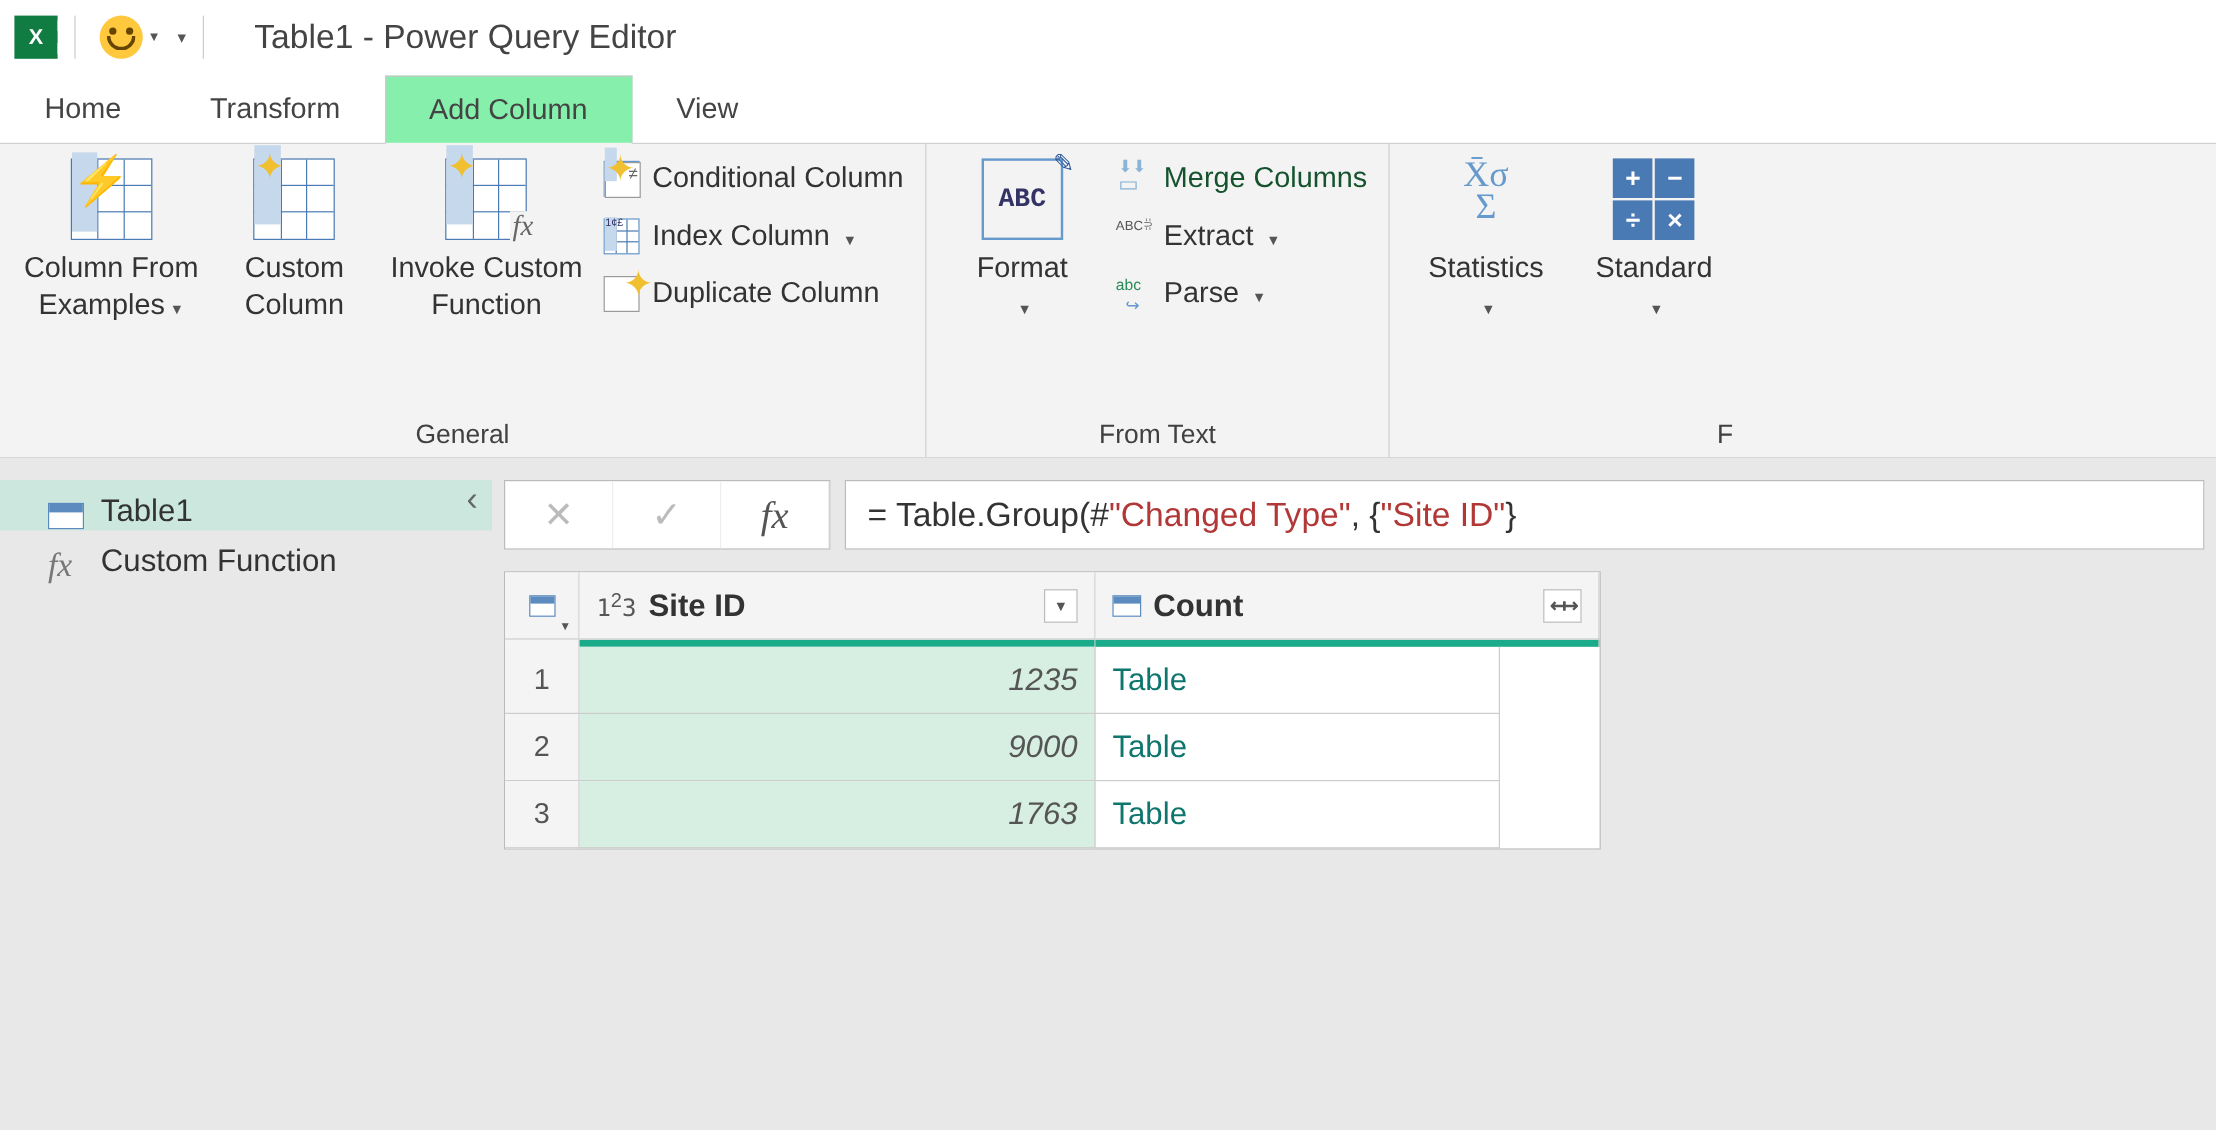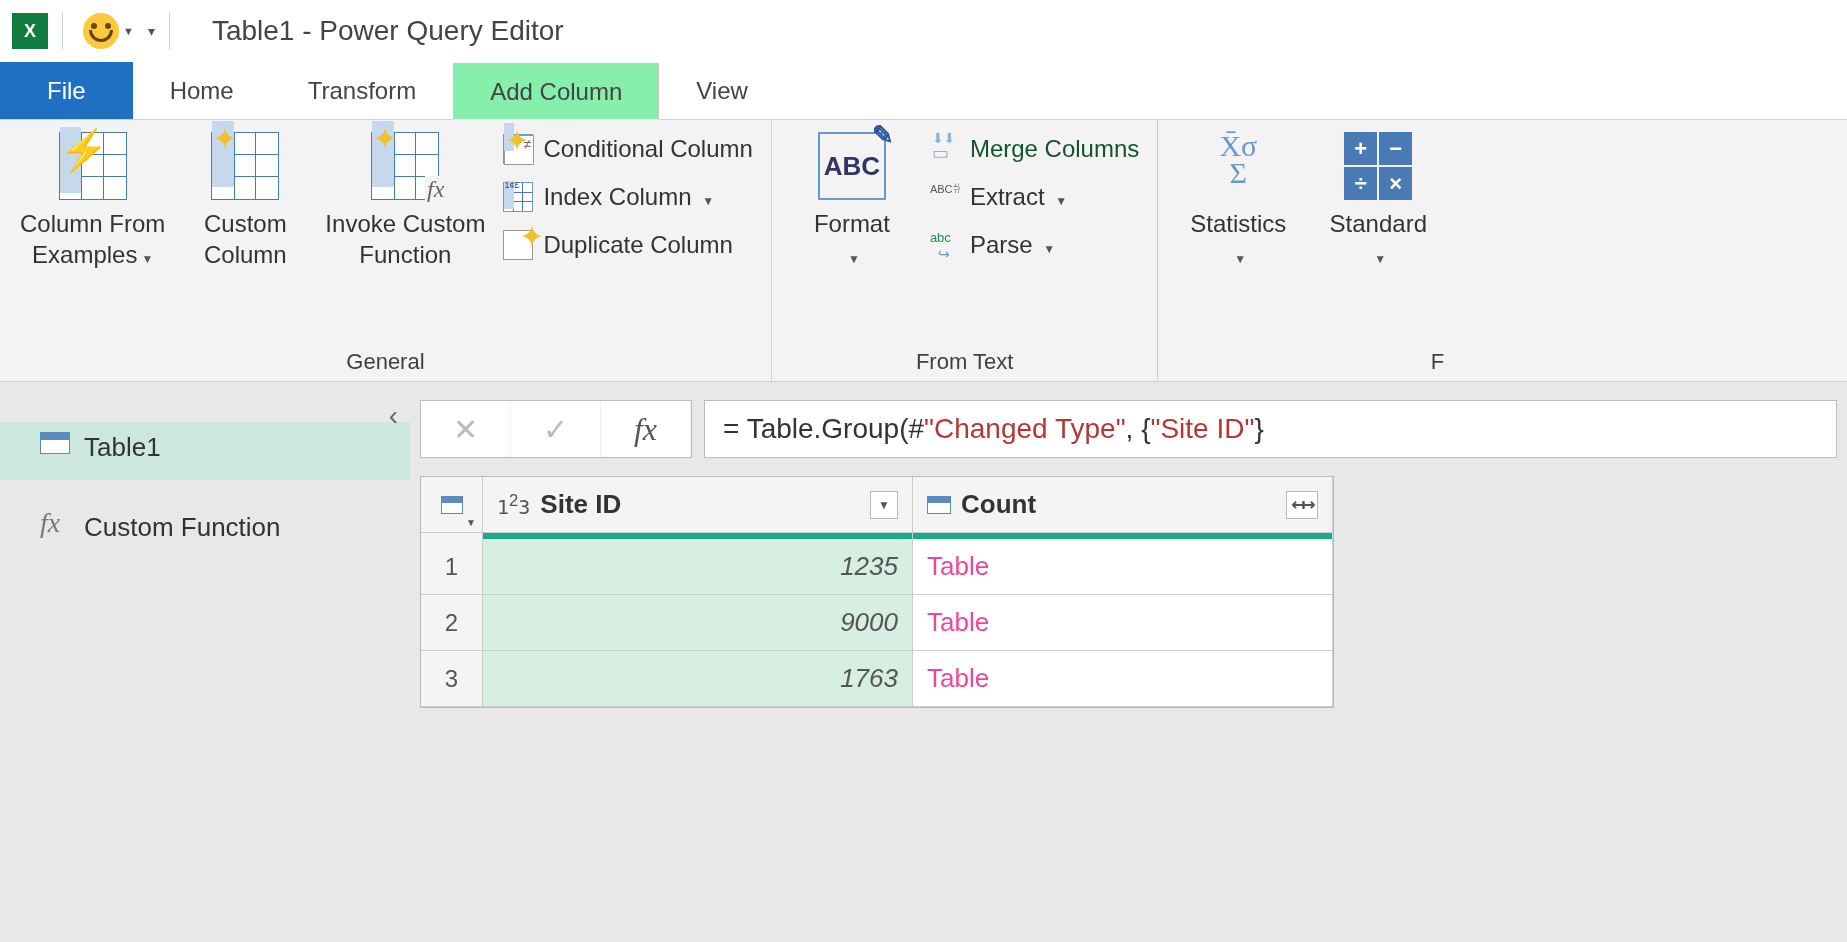--- a/index.html
+++ b/index.html
@@ -48,37 +48,37 @@
   .ic-grid::after{content:"";position:absolute;top:0;left:0;width:33%;height:100%;background:#c5d8ec;}
   .bolt::after{content:"⚡";position:absolute;top:-6px;right:-6px;font-size:40px;color:#f0a030;}
   .spark::after{content:"✦";position:absolute;top:-12px;right:-12px;font-size:30px;color:#f0c030;}
   .fx-badge{position:absolute;bottom:-4px;right:-8px;font-style:italic;font-size:24px;font-family:'Times New Roman',serif;color:#666;background:#f3f3f3;padding:0 2px;}
   .ic-cond{border:1px solid #6699cc;}
   .ic-cond::before{content:"≠";position:absolute;bottom:-2px;right:-2px;font-size:14px;background:#fff;border:1px solid #999;padding:0 2px;color:#666;}
   .ic-index{border:1px solid #6699cc;}
   .ic-index::after{content:"1\A2\A3";white-space:pre;position:absolute;right:-10px;top:-2px;font-size:9px;line-height:1;color:#336;}
   .ic-dup{border:1px solid #999;background:#fff;}
   .ic-dup::before{content:"";position:absolute;inset:-6px 6px 6px -6px;border:1px solid #999;background:#fff;z-index:-1;}
-  .ic-abc{border:2px solid #6699cc;font-size:26px;color:#336;display:flex;align-items:center;justify-content:center;font-weight:bold;}
+  .ic-abc{border:2px solid #6699cc;font-size:22px;color:#336;display:flex;align-items:center;justify-content:center;font-weight:bold;font-family:Liberation Mono, monospace;}
   .ic-abc::after{content:"✎";position:absolute;top:-14px;right:-10px;font-size:26px;color:#2b579a;}
   .ic-merge::before{content:"⬇⬇";position:absolute;font-size:14px;top:-4px;left:2px;color:#8ab4d8;}
   .ic-merge::after{content:"▭";position:absolute;bottom:0;left:2px;font-size:18px;color:#8ab4d8;}
   .ic-extract::before{content:"ABC\A123";white-space:pre;font-size:11px;line-height:1;color:#555;position:absolute;top:2px;left:0;}
   .ic-parse::before{content:"abc";font-size:13px;color:#2a8a5a;position:absolute;top:0;left:0;}
   .ic-parse::after{content:"↪";position:absolute;bottom:-2px;left:8px;font-size:14px;color:#6699cc;}
   .ic-stats{font-family:'Times New Roman',serif;color:#6699cc;font-size:30px;text-align:center;line-height:0.9;}
   .ic-standard{display:grid;grid-template-columns:1fr 1fr;grid-template-rows:1fr 1fr;gap:2px;}
   .ic-standard div{background:#4a7ab4;color:#fff;display:flex;align-items:center;justify-content:center;font-size:22px;font-weight:bold;}
 
   
   .content { display:flex; height:calc(942px - 62px - 58px - 262px); background:#e8e8e8;}
   .queries-pane{width:410px; background:#e8e8e8; padding:18px 0 0 0; position:relative;}
   .collapse-chev{position:absolute; top:18px; right:12px; font-size:28px; color:#666; cursor:pointer;}
   .qp-header{font-size:24px; color:#118a6b; padding:6px 24px 10px 24px;}
-  .qitem{display:flex;align-items:flex-start;gap:14px;padding:10px 24px 17px 40px;font-size:26px;color:#333;cursor:pointer;margin-top:22px;}
+  .qitem{display:flex;align-items:flex-end;gap:14px;padding:10px 24px 1px 40px;font-size:26px;color:#333;cursor:pointer;}
   .qitem.selected{background:#cce8de;}
   .qitem .qicon{width:30px;height:22px;flex-shrink:0;}
   .qicon-table{border:1px solid #5b8bbf;background:linear-gradient(#5b8bbf,#5b8bbf) 0 0/100% 7px no-repeat #fff;}
   .qicon-fx{font-family:'Times New Roman',serif;font-style:italic;font-size:28px;color:#777;border:none;display:flex;align-items:center;}
 
   .main-pane{flex:1; background:#e8e8e8; padding:18px 10px; overflow:hidden;}
   .formula-row{display:flex; gap:12px; margin-bottom:18px;}
   .fx-btns{display:flex;border:1px solid #bbb;background:#fff;height:58px;}
   .fx-btn{width:90px;display:flex;align-items:center;justify-content:center;font-size:30px;color:#bbb;border-right:1px solid #eee;cursor:pointer;}
   .fx-btn.fx{font-family:'Times New Roman',serif;font-style:italic;color:#555;font-size:32px;}
@@ -98,37 +98,36 @@
   .type-num{font-family:Consolas,monospace;}
   .type-tbl{width:24px;height:18px;border:1px solid #5b8bbf;background:linear-gradient(#5b8bbf,#5b8bbf)0 0/100% 6px no-repeat #fff;display:inline-block;}
   .h-filter{margin-left:auto;width:28px;height:28px;border:1px solid #bbb;background:#fff;display:flex;align-items:center;justify-content:center;font-size:12px;color:#555;cursor:pointer;}
   .h-expand{margin-left:auto;width:32px;height:28px;border:1px solid #bbb;background:#fff;display:flex;align-items:center;justify-content:center;font-size:16px;color:#555;letter-spacing:-3px;cursor:pointer;}
   .quality-bar{height:6px;background:#1aab8a;}
   .qb-row{display:flex;}
   .qb-seg{border-right:1px solid #ccc;}
   .dg-rownum{width:62px;height:56px;background:#f4f4f4;justify-content:center;font-size:24px;color:#555;}
   .dg-cell{height:56px;padding:0 14px;font-size:26px;}
   .cell-siteid{width:430px;justify-content:flex-end;font-style:italic;color:#555;background:#d7eee3;}
-  .cell-count{width:420px;color:#ec4899;}
+  .cell-count{width:337px;color:#0f766e;}
 </style>
 </head>
 <body>
 
 <div class="title-bar">
   <div class="excel-logo">X</div>
   <div class="tb-sep"></div>
   <div class="smiley"></div>
   <span class="smiley-drop">▼</span>
   <span class="qat-more">▾</span>
   <div class="tb-sep"></div>
   <div class="title-text">Table1 - Power Query Editor</div>
 </div>
 
 <div class="tabs-row">
-  <div class="tab file">File</div>
   <div class="tab">Home</div>
   <div class="tab">Transform</div>
   <div class="tab active">Add Column</div>
   <div class="tab">View</div>
 </div>
 
 <div class="ribbon">
 
   <div class="rgroup">
     <div class="rgroup-body">

